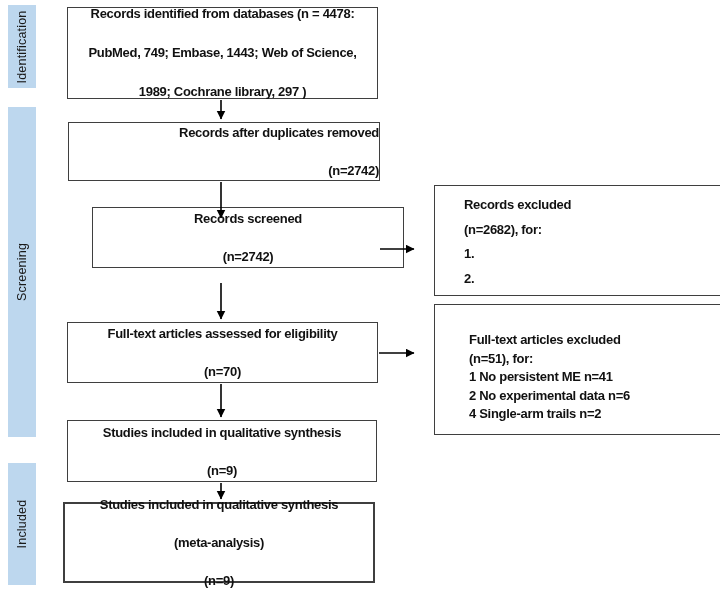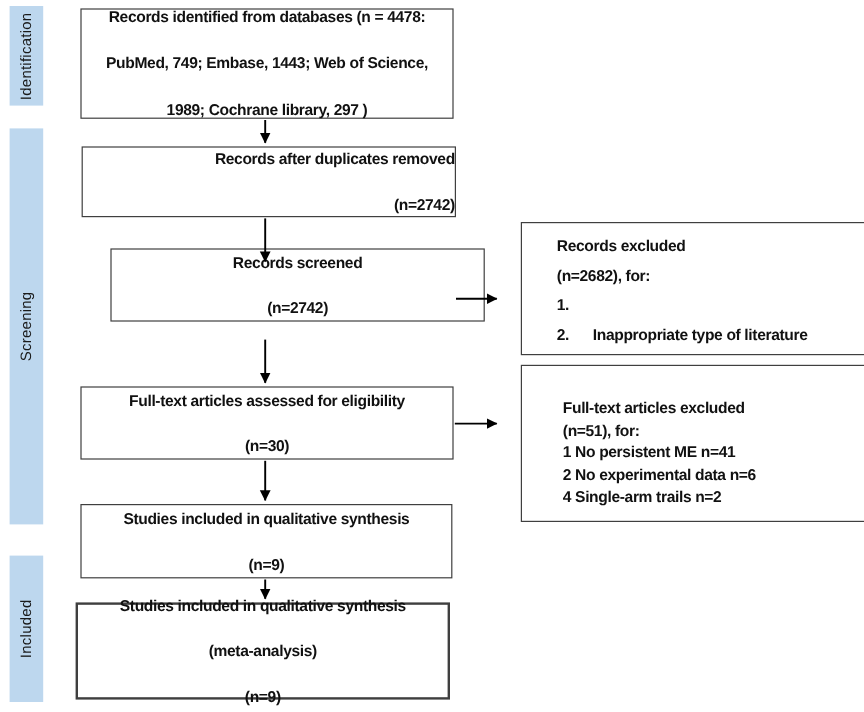--- a/index.html
+++ b/index.html
@@ -120,21 +120,21 @@
     <div>(n=2742)</div>
   </div>
 
   <div class="box center" id="box-records-screened">
     <div>Records screened</div>
     <div>(n=2742)</div>
   </div>
 
   <div class="box center" id="box-fulltext-assessed">
     <div>Full-text articles assessed for eligibility</div>
-    <div>(n=30)</div>
+    <div>(n=70)</div>
   </div>
 
   <div class="box center" id="box-qualitative-synthesis">
     <div>Studies included in qualitative synthesis</div>
     <div>(n=9)</div>
   </div>
 
   <div class="box center" id="box-meta-analysis">
     <div>Studies included in qualitative synthesis</div>
     <div>(meta-analysis)</div>
@@ -142,21 +142,20 @@
   </div>
 
   <div class="excl-box" id="box-records-excluded">
     <div>Records excluded</div>
     <div>(n=2682), for:</div>
     <div class="excl-item">
       <span class="excl-num">1.</span>
     </div>
     <div class="excl-item">
       <span class="excl-num">2.</span>
-      <span>Inappropriate type of literature</span>
     </div>
   </div>
 
   <div class="excl-box" id="box-fulltext-excluded">
     <div>Full-text articles excluded</div>
     <div>(n=51), for:</div>
     <div class="excl-item">1 No persistent ME n=41</div>
     <div class="excl-item">2 No experimental data n=6</div>
     <div class="excl-item">4 Single-arm trails n=2</div>
   </div>

